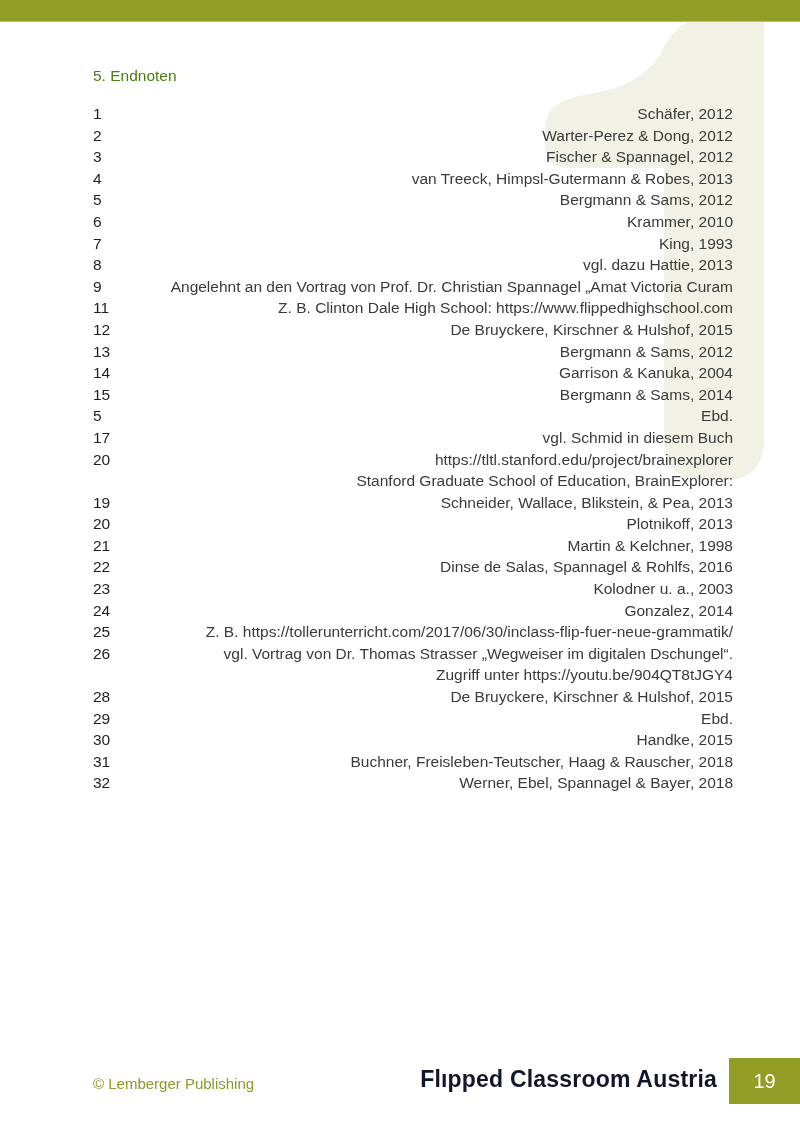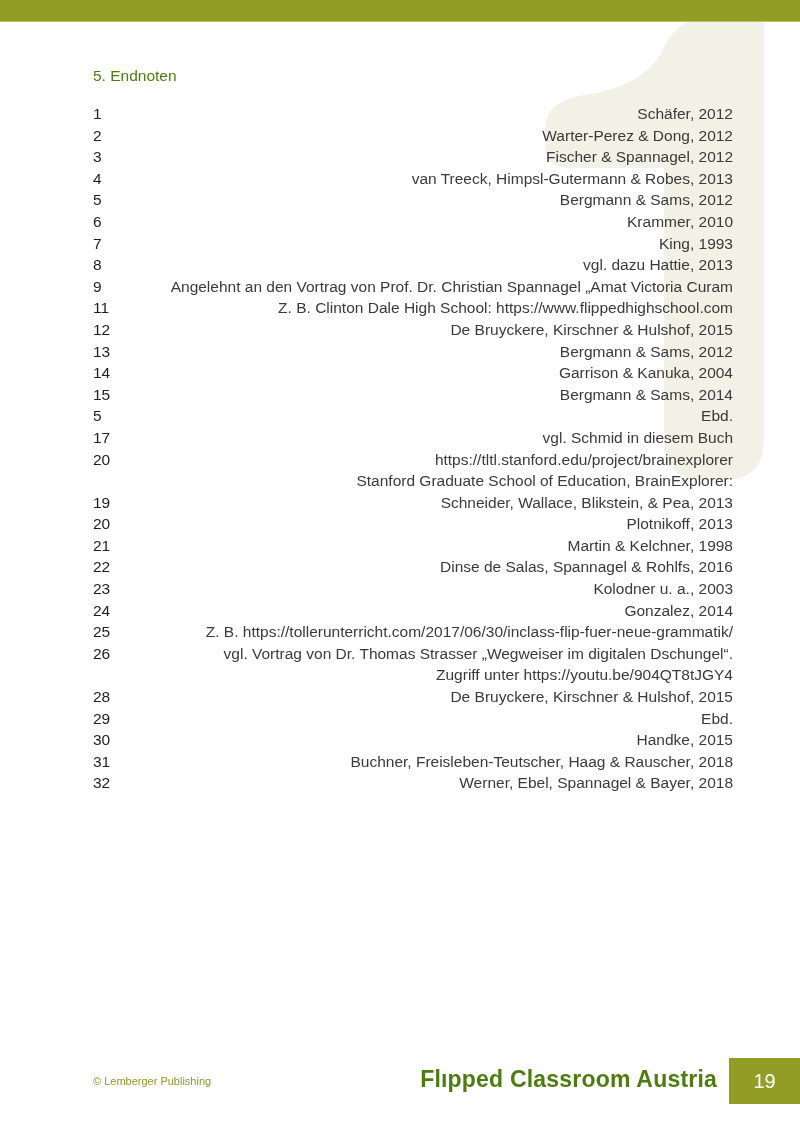--- a/index.html
+++ b/index.html
@@ -66,27 +66,27 @@
     white-space: normal;
     text-align: right;
   }
   .note-line { display: block; white-space: nowrap; }
   .note-line.cont-9 { margin-left: -13px; padding-left: 6px; }
   .footer-copyright {
     position: absolute;
     left: 93px;
     top: 1075px;
     color: #8a9a2a;
-    font-size: 11px;
+    font-size: 15px;
   }
   .footer-title {
     position: absolute;
     right: 83px;
     top: 1066px;
-    color: #4d7c0f;
+    color: #0f172a;
     font-size: 23px;
     font-weight: bold;
     letter-spacing: 0.2px;
   }
   .page-box {
     position: absolute;
     left: 729px;
     top: 1058px;
     width: 71px;
     height: 46px;

